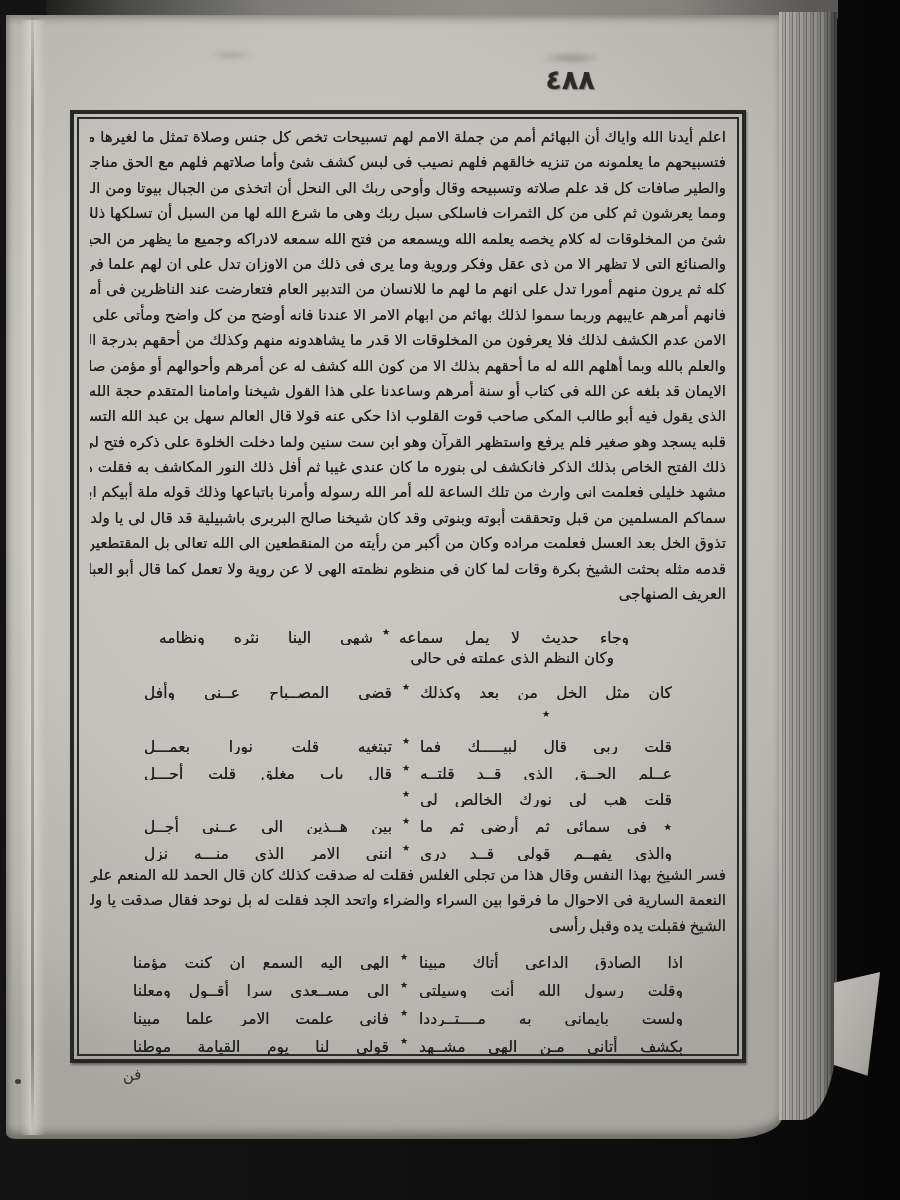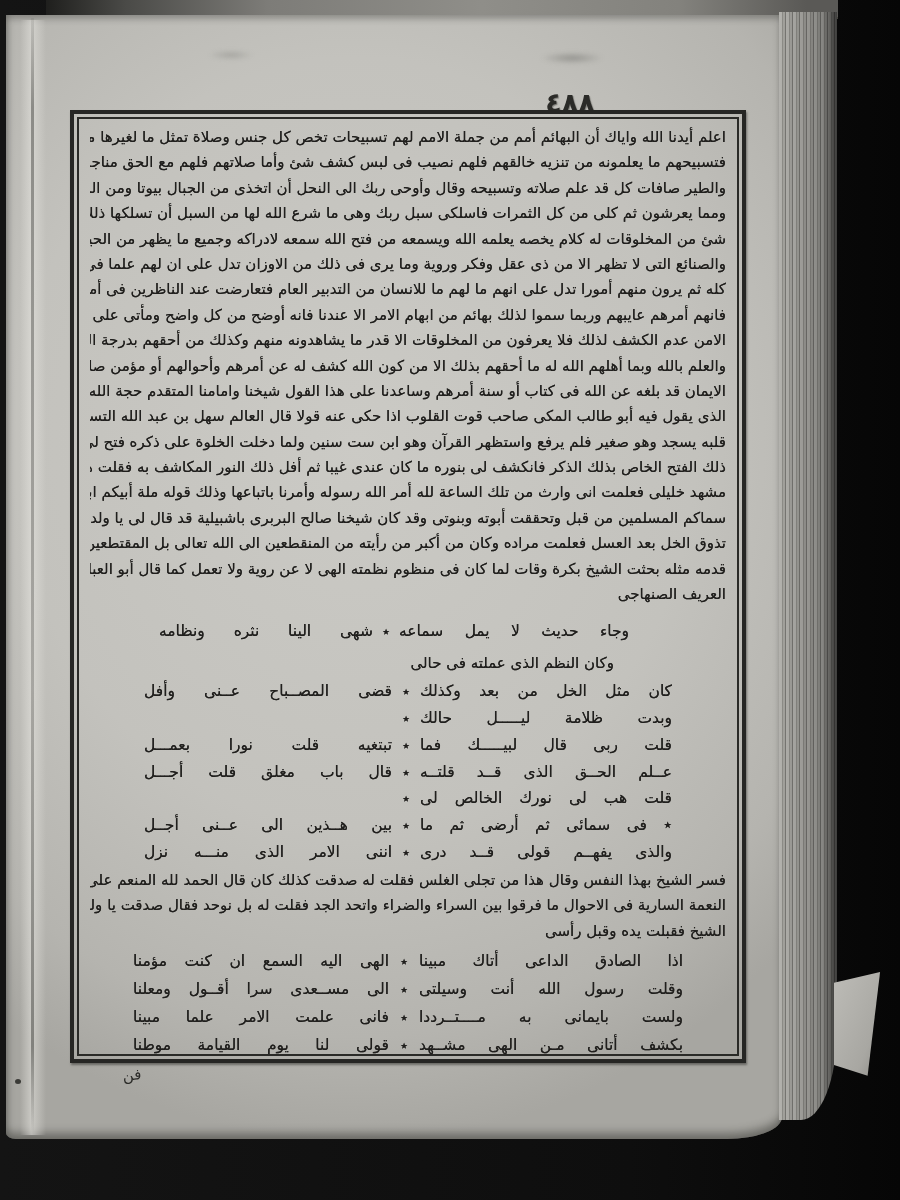--- a/index.html
+++ b/index.html
@@ -46,21 +46,21 @@
   }
   .smudge{position:absolute;border-radius:50%;filter:blur(2px);}
   .smudge.a{left:540px;top:52px;width:64px;height:12px;
     background:radial-gradient(ellipse,rgba(104,104,100,.5),rgba(104,104,100,0) 70%);}
   .smudge.b{left:208px;top:50px;width:46px;height:10px;
     background:radial-gradient(ellipse,rgba(120,120,116,.4),rgba(120,120,116,0) 70%);}
   .speck{position:absolute;left:15px;top:1079px;width:6px;height:5px;border-radius:50%;background:#3a3a36;}
 
   
   .page-number{
-    position:absolute;left:505px;top:87px;width:130px;
+    position:absolute;left:505px;top:64px;width:130px;
     text-align:center;font-size:27px;font-weight:bold;color:#2b2b28;
     text-shadow:1px 1px 1px rgba(60,60,56,.5);
   }
 
   
   .frame{
     position:absolute;left:70px;top:110px;width:676px;height:953px;
     border:4px solid #262624;box-sizing:border-box;
     box-shadow:1px 2px 2px rgba(40,40,36,.5);
   }
@@ -71,31 +71,31 @@
     position:absolute;inset:0;direction:rtl;color:#201f1d;
     padding:6px 11px 0 11px;box-sizing:border-box;
     text-shadow:0 0 .5px rgba(32,32,30,.9);
   }
 
   
   .line{
     font-size:15px;line-height:25.4px;height:25.4px;overflow:hidden;
     text-align:justify;text-align-last:justify;white-space:nowrap;
   }
-  .line.short{text-align:right;text-align-last:right;}
+  .line.short{text-align:right;text-align-last:right;font-family:Liberation Serif, serif;}
   .verse-row{
     display:grid;grid-template-columns:252px 28px 248px;
     justify-content:center;direction:rtl;
     font-size:15.5px;line-height:26.8px;height:26.8px;overflow:hidden;
   }
-  .verse-row .hemi{text-align:justify;text-align-last:justify;white-space:nowrap;overflow:hidden;}
+  .verse-row .hemi{text-align:justify;text-align-last:justify;white-space:nowrap;overflow:hidden;margin-top:7px;}
   .verse-row .sep{text-align:center;font-size:14px;}
   .verse-intro{margin-top:11px;grid-template-columns:230px 26px 214px;transform:translateX(-14px);}
   .poem-header{
-    margin-top:5px;font-size:15px;line-height:26px;height:26px;
+    font-size:15px;line-height:26px;height:26px;
     text-align:right;padding-right:112px;
   }
   .poem-block{margin-top:2px;}
   .prose2{margin-top:2px;}
   .poem2 .verse-row{grid-template-columns:264px 30px 256px;height:28px;line-height:28px;}
   .poem2{margin-top:3px;}
 
   .catchword{
     position:absolute;left:112px;top:1066px;width:40px;
     font-size:15px;color:#2b2b28;text-align:center;transform:rotate(-4deg);
@@ -149,21 +149,20 @@
 
       <div class="poem-header">وكان النظم الذى عملته فى حالى</div>
 
       <div class="poem-block">
         <div class="verse-row">
           <span class="hemi">كان مثل الخل من بعد وكذلك</span>
           <span class="sep">٭</span>
           <span class="hemi">قضى المصــباح عــنى وأفل</span>
         </div>
         <div class="verse-row">
-          <span class="hemi">وبدت ظلامة ليـــــل حالك</span>
           <span class="sep">٭</span>
         </div>
         <div class="verse-row">
           <span class="hemi">قلت ربى قال لبيـــــك فما</span>
           <span class="sep">٭</span>
           <span class="hemi">تبتغيه قلت نورا بعمـــل</span>
         </div>
         <div class="verse-row">
           <span class="hemi">عــلم الحــق الذى قــد قلتــه</span>
           <span class="sep">٭</span>

